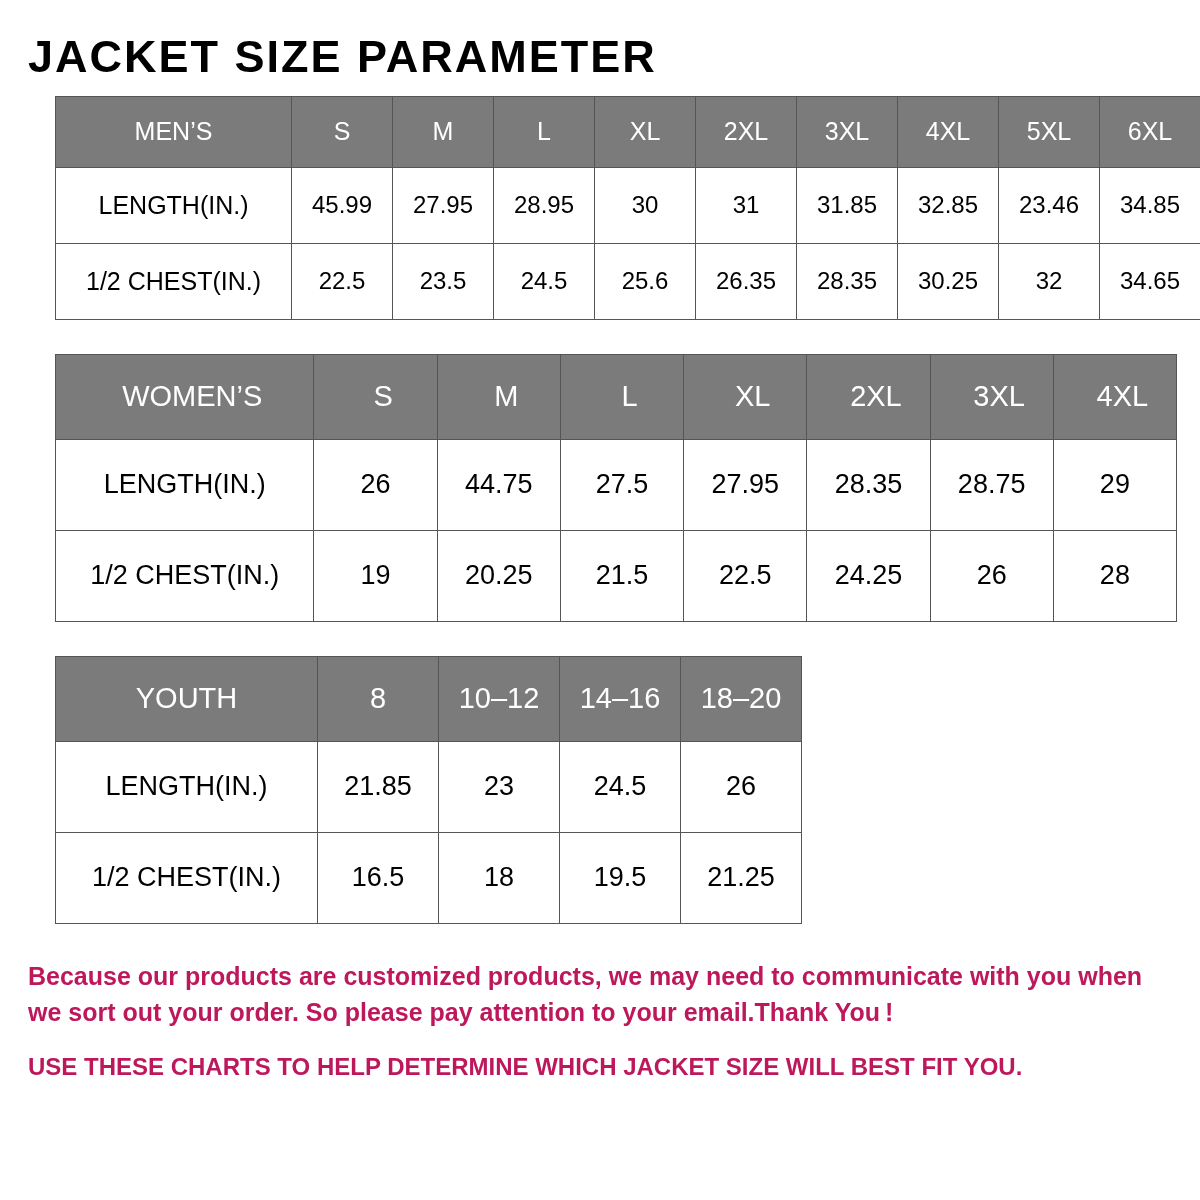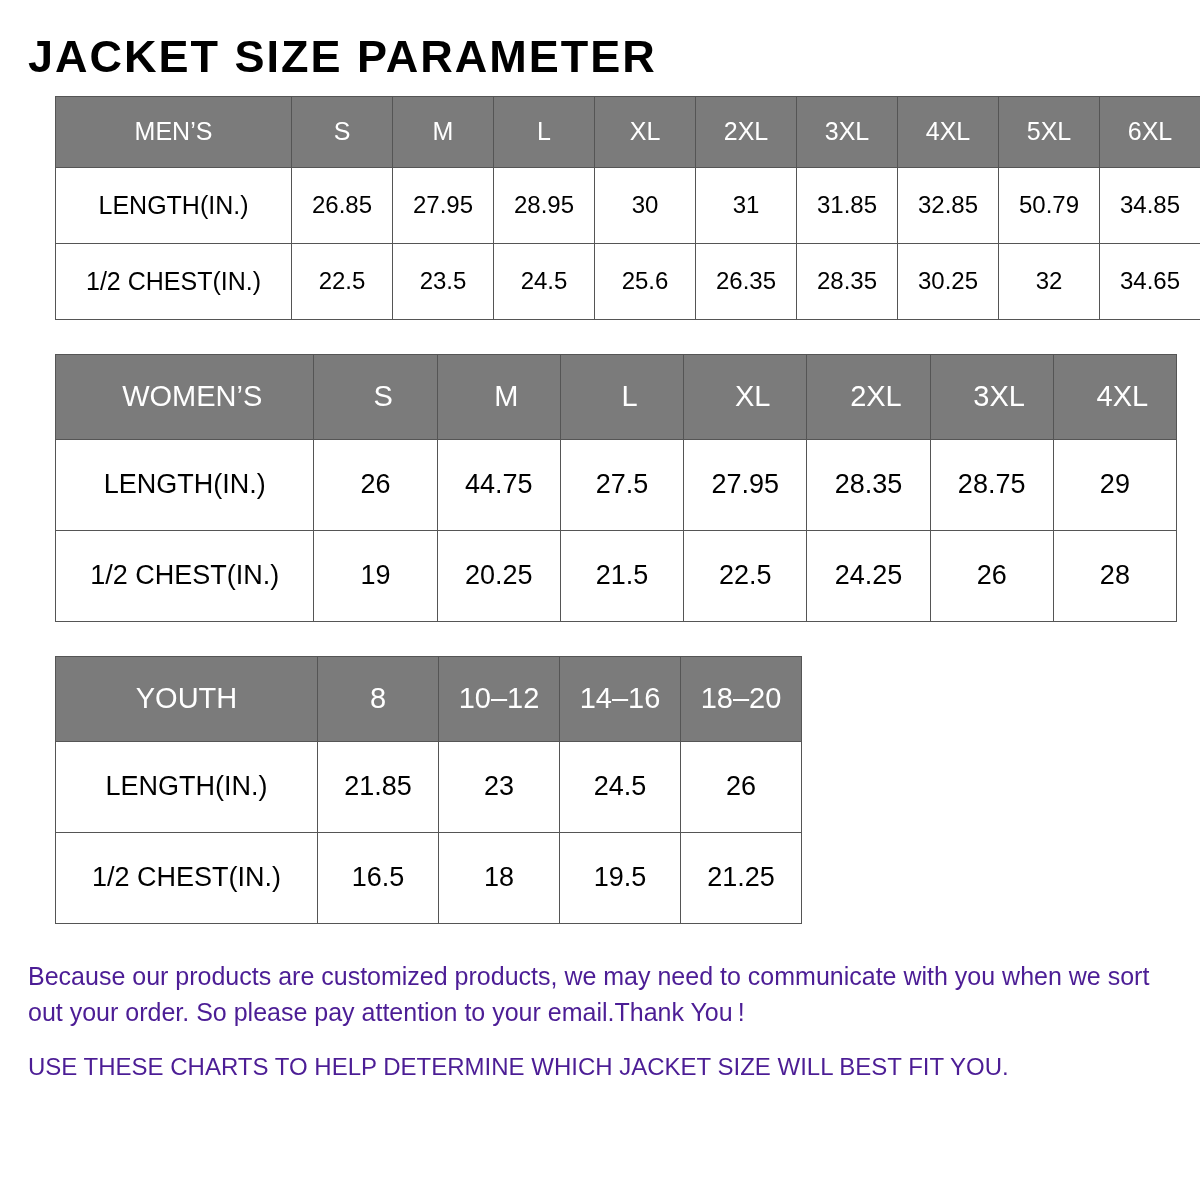--- a/index.html
+++ b/index.html
@@ -62,24 +62,25 @@
   #women-table thead td { height: 82px; font-size: 29px; padding-left: 16px; }
   #women-table tbody td { height: 88px; font-size: 27px; }
   #women-table .rowlabel { font-size: 27px; }
   
   #youth-table { width: 734px; }
   #youth-table thead td { height: 82px; font-size: 29px; }
   #youth-table tbody td { height: 88px; font-size: 27px; }
   #youth-table .rowlabel { font-size: 27px; }
 
   .footer {
-    color: #4c1d95;
+    color: #be185d;
     font-size: 25px;
     line-height: 1.45;
     max-width: 1140px;
+    font-weight: bold;
   }
   .footer .para2 {
     margin-top: 20px;
     font-size: 24px;
   }
 </style>
 </head>
 <body>
 
 <div class="page">
@@ -110,28 +111,28 @@
         <td>2XL</td>
         <td>3XL</td>
         <td>4XL</td>
         <td>5XL</td>
         <td>6XL</td>
       </tr>
     </thead>
     <tbody>
       <tr>
         <td class="rowlabel">LENGTH(IN.)</td>
-        <td>26.85</td>
+        <td>45.99</td>
         <td>27.95</td>
         <td>28.95</td>
         <td>30</td>
         <td>31</td>
         <td>31.85</td>
         <td>32.85</td>
-        <td>50.79</td>
+        <td>23.46</td>
         <td>34.85</td>
       </tr>
       <tr>
         <td class="rowlabel">1/2 CHEST(IN.)</td>
         <td>22.5</td>
         <td>23.5</td>
         <td>24.5</td>
         <td>25.6</td>
         <td>26.35</td>
         <td>28.35</td>

